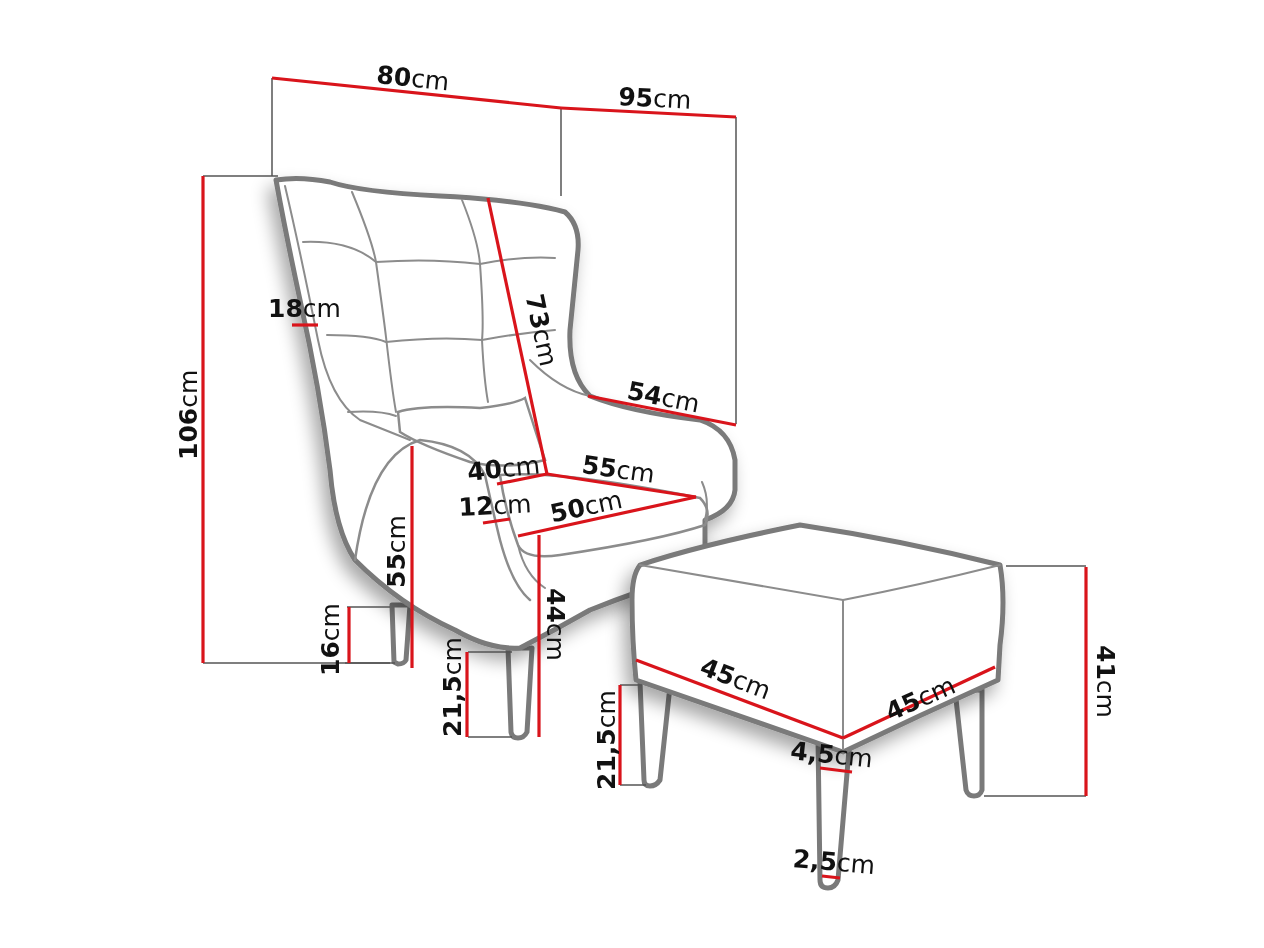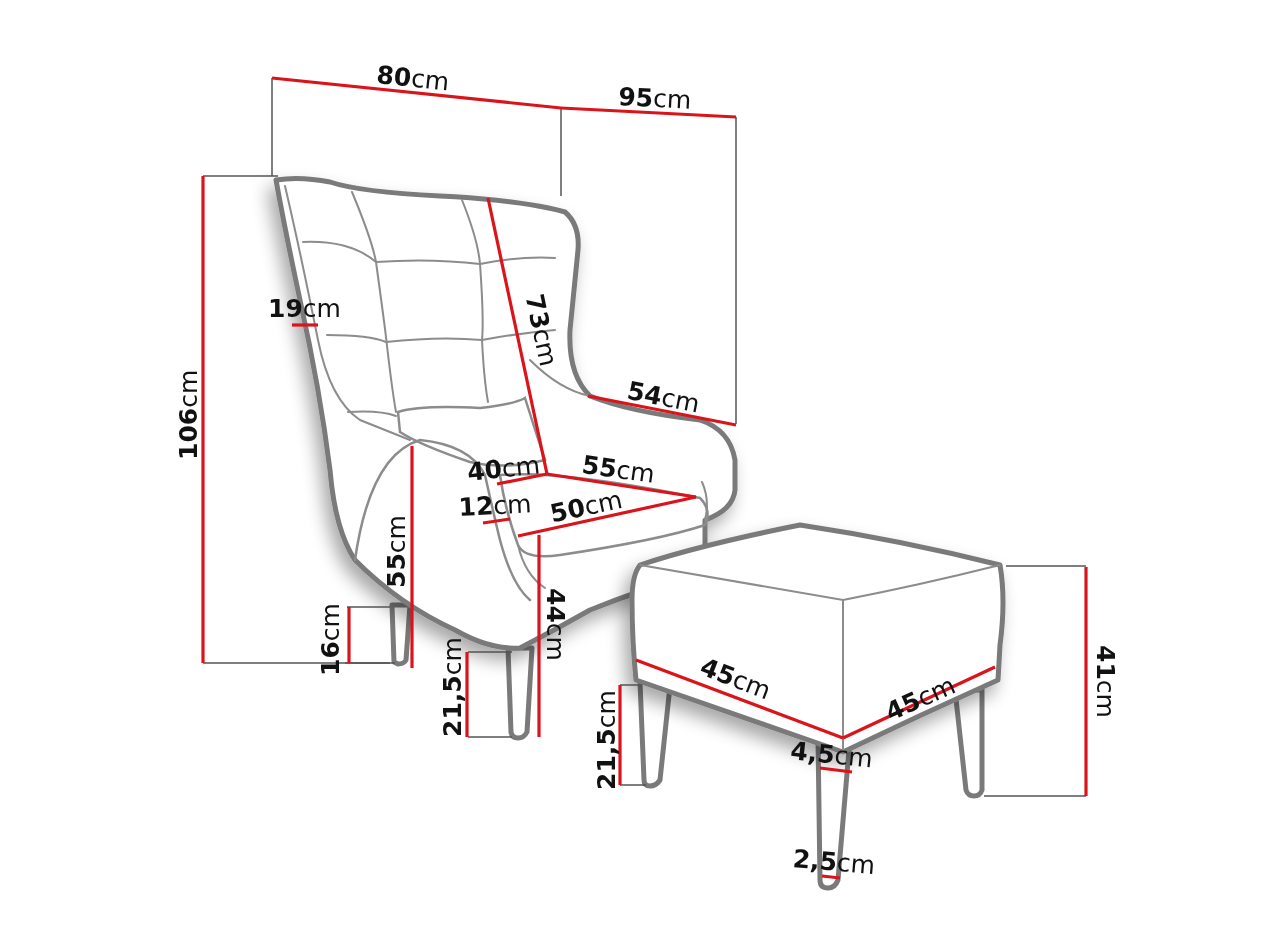--- a/index.html
+++ b/index.html
@@ -115,21 +115,21 @@
 <div class="lbl" style="left:378px;top:62px;transform:rotate(6deg);">
   <span class="num">80</span><span class="unit">cm</span>
 </div>
 <div class="lbl" style="left:619px;top:84px;transform:rotate(3deg);">
   <span class="num">95</span><span class="unit">cm</span>
 </div>
 <div class="lbl" style="left:176px;top:460px;transform:rotate(-90deg);">
   <span class="num">106</span><span class="unit">cm</span>
 </div>
 <div class="lbl" style="left:268px;top:296px;">
-  <span class="num">19</span><span class="unit">cm</span>
+  <span class="num">18</span><span class="unit">cm</span>
 </div>
 <div class="lbl" style="left:546px;top:292px;transform:rotate(78deg);">
   <span class="num">73</span><span class="unit">cm</span>
 </div>
 <div class="lbl" style="left:630px;top:378px;transform:rotate(11deg);">
   <span class="num">54</span><span class="unit">cm</span>
 </div>
 <div class="lbl" style="left:466px;top:460px;transform:rotate(-6deg);">
   <span class="num">40</span><span class="unit">cm</span>
 </div>

